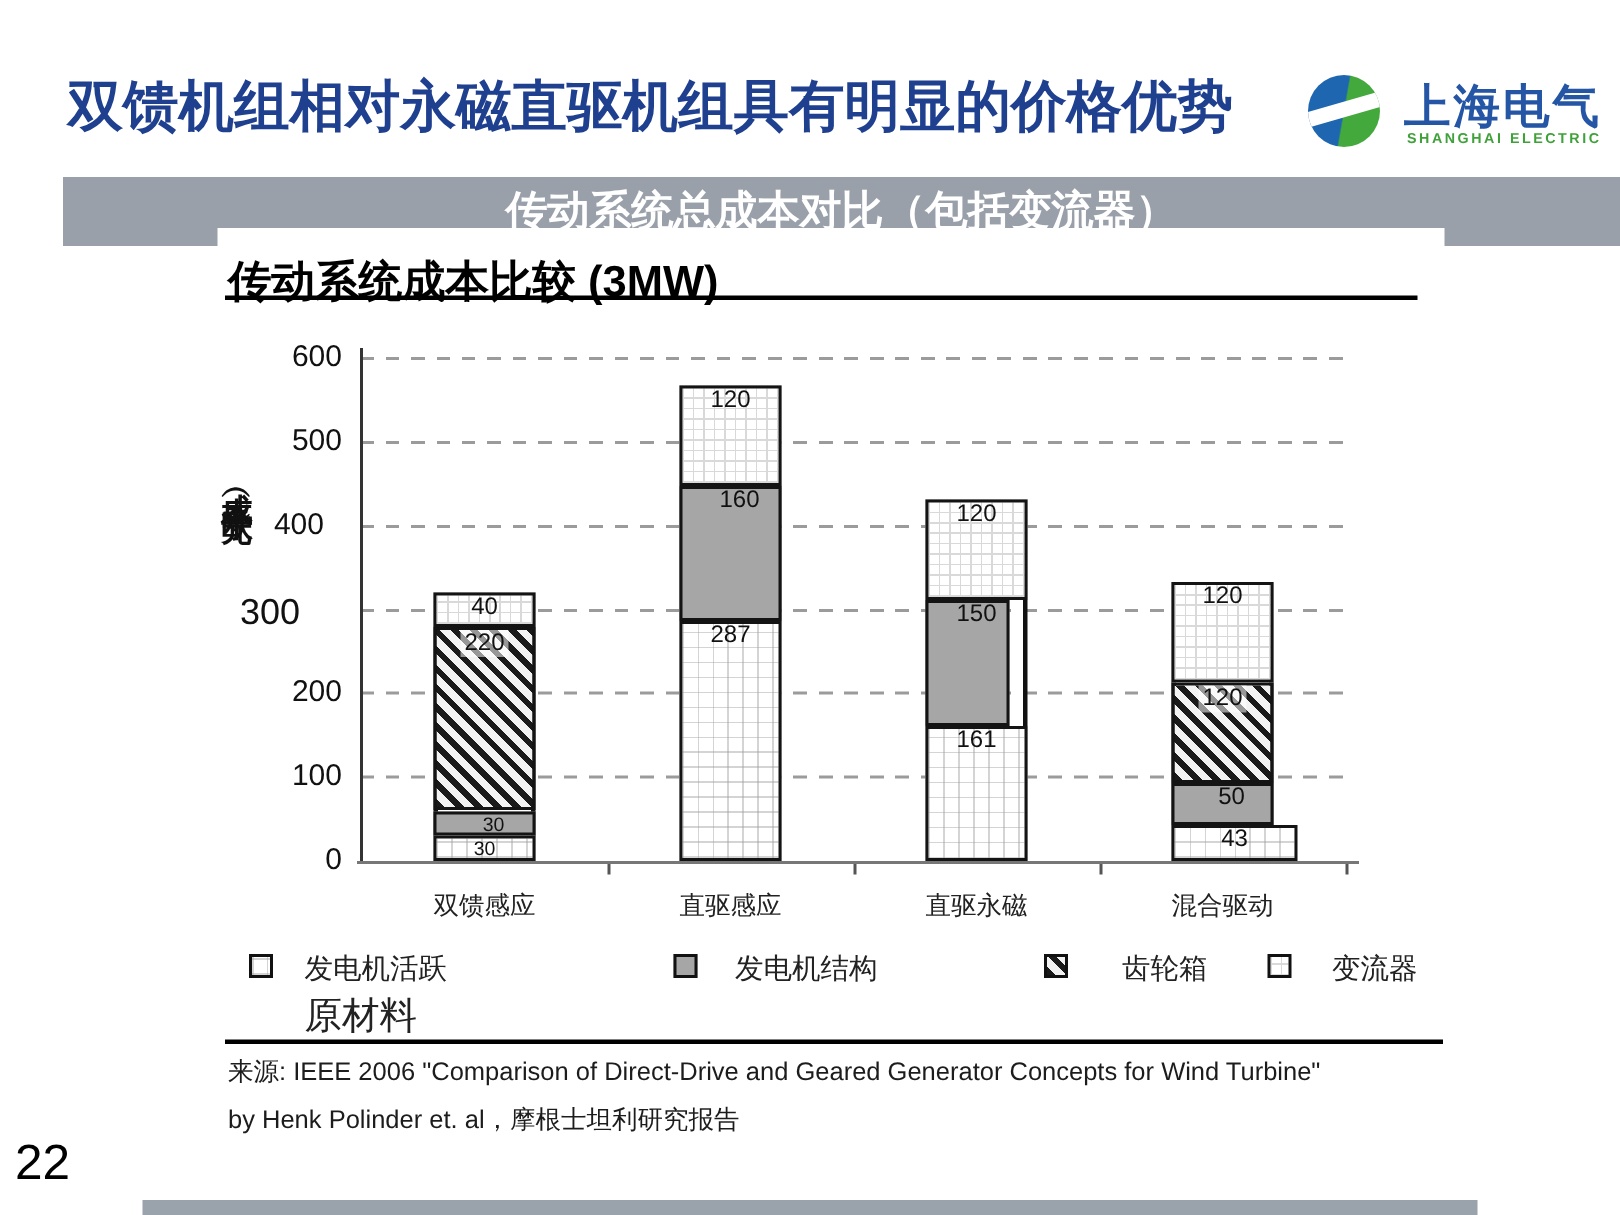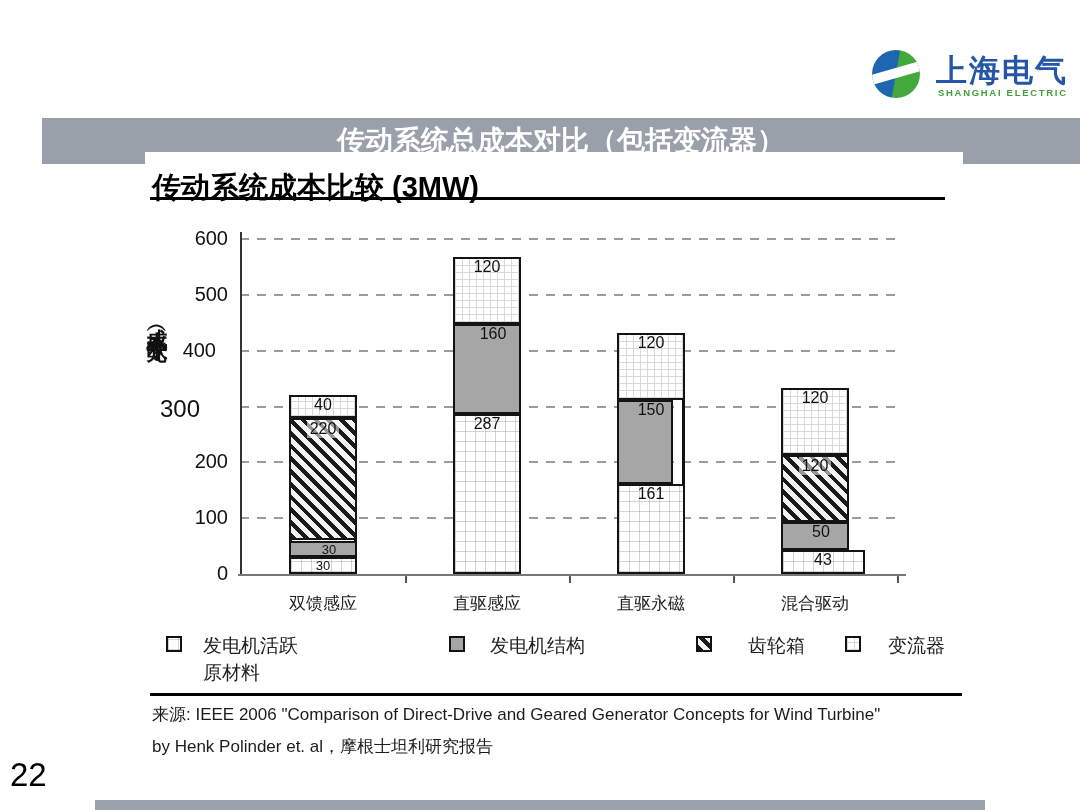--- a/index.html
+++ b/index.html
@@ -46,20 +46,21 @@
                       repeating-linear-gradient(90deg,rgba(160,160,160,.45) 0 1px,transparent 1px 10px);}
   .pat-grid{background-color:#fff;
      background-image:repeating-linear-gradient(0deg,#d9d9d9 0 1px,transparent 1px 7px),
                       repeating-linear-gradient(90deg,#d9d9d9 0 1px,transparent 1px 7px);}
   .lg-swatch{border:2.5px solid #111;box-sizing:border-box;z-index:3;}
 </style>
 </head>
 <body>
 
 <div id="page">
+  <div id="slide-title" class="abs">双馈机组相对永磁直驱机组具有明显的价格优势</div>
 
   <div id="logo-icon" class="abs"></div>
   <div id="logo-cn" class="abs">上海电气</div>
   <div id="logo-en" class="abs">SHANGHAI ELECTRIC</div>
 
   <div id="banner" class="abs">传动系统总成本对比（包括变流器）</div>
   <div id="white-box" class="abs"></div>
 
   <div id="chart-title" class="abs">传动系统成本比较 (3MW)</div>
   <div id="title-rule" class="abs"></div>
@@ -130,21 +131,21 @@
       <div class="seg pat-hatch abs" style="left: 781px; top: 455.075px; width: 68px; height: 67px;">
         <span class="seg-label">120</span>
       </div>
       <div class="seg pat-grid abs" style="left: 781px; top: 388.075px; width: 68px; height: 67px;">
         <span class="seg-label">120</span>
       </div>
       <div class="abs" style="left: 781px; top: 388.075px; width: 68px; height: 185.925px; border: 3px solid rgb(17, 17, 17); box-sizing: border-box;"></div>
       <div class="abs" style="left: 745px; top: 592px; width: 140px; text-align: center; font-size: 17px; color: rgb(34, 34, 34);">混合驱动</div>
       <div class="lg-swatch pat-dotted abs" style="left: 166px; top: 636px; width: 16px; height: 16px;"></div>
       <div class="abs" style="left: 203px; top: 633px; font-size: 19px; color: rgb(34, 34, 34);">发电机活跃</div>
-      <div class="abs" style="left: 203px; top: 660px; font-size: 19px; color: rgb(34, 34, 34);">原材料</div>
+      <div class="abs" style="left: 203px; top: 660px; font-size: 25px; color: rgb(34, 34, 34);">原材料</div>
       <div class="lg-swatch pat-gray abs" style="left: 449px; top: 636px; width: 16px; height: 16px;"></div>
       <div class="abs" style="left: 490px; top: 633px; font-size: 19px; color: rgb(34, 34, 34);">发电机结构</div>
       <div class="lg-swatch pat-hatch abs" style="left: 696px; top: 636px; width: 16px; height: 16px;"></div>
       <div class="abs" style="left: 748px; top: 633px; font-size: 19px; color: rgb(34, 34, 34);">齿轮箱</div>
       <div class="lg-swatch pat-grid abs" style="left: 845px; top: 636px; width: 16px; height: 16px;"></div>
       <div class="abs" style="left: 888px; top: 633px; font-size: 19px; color: rgb(34, 34, 34);">变流器</div>
     </div>
 
   <div id="source-rule" class="abs"></div>
   <div id="source-1" class="abs">来源: IEEE 2006 "Comparison of Direct-Drive and Geared Generator Concepts for Wind Turbine"</div>

